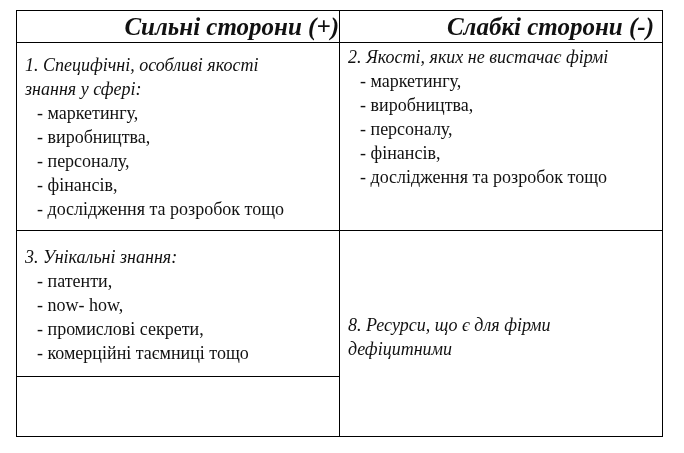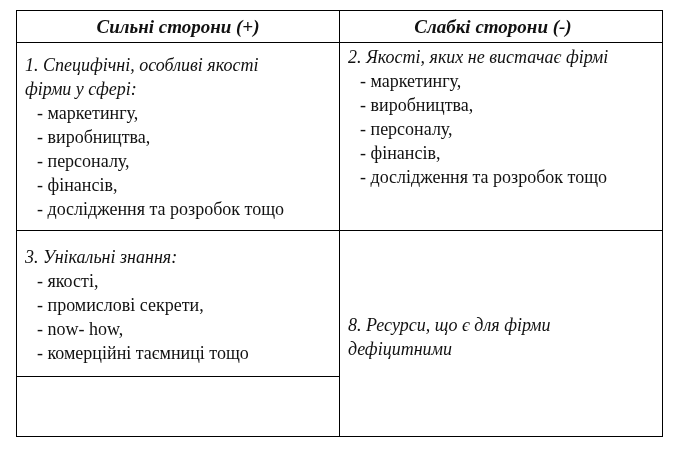--- a/index.html
+++ b/index.html
@@ -3,61 +3,61 @@
   <meta charset="utf-8">
   <style>
     html, body { margin: 0; padding: 0; background: #ffffff; }
     body { width: 684px; height: 453px; position: relative; overflow: hidden;
       font-family: "Liberation Serif", "DejaVu Serif", serif; color: #111; }
     .tbl { position: absolute; left: 16px; top: 10px; width: 647px; height: 427px;
       border: 1px solid #000; box-sizing: border-box; }
     .vline { position: absolute; left: 322px; top: 0; bottom: 0; width: 1px; background: #000; }
     .hline { position: absolute; height: 1px; background: #000; }
     .hdr { position: absolute; top: 0; height: 31px; line-height: 31px;
-      font-style: italic; font-weight: bold; font-size: 19px; text-align: center; }
+      font-style: italic; font-weight: bold; font-size: 25px; text-align: right; }
     .cell { position: absolute; font-size: 18px; line-height: 24px; }
     .cell .line { white-space: nowrap; font-style: italic; }
     .cell .sub { padding-left: 12px; white-space: nowrap; }
   </style>
 </head>
 <body>
 
 <div class="tbl">
   <div class="vline"></div>
   <div class="hline" style="left:0;right:0;top:31px;"></div>
   <div class="hline" style="left:0;right:0;top:219px;"></div>
   <div class="hline" style="left:0;width:322px;top:365px;"></div>
 
   <div class="hdr" style="left:0;width:322px;">Сильні сторони (+)</div>
   <div class="hdr" style="left:315px;width:322px;">Слабкі сторони (-)</div>
 
   <div class="cell" style="left:8px;top:42px;">
     <div class="line">1. Специфічні, особливі якості</div>
-    <div class="line">фірми у сфері:</div>
+    <div class="line">знання у сфері:</div>
     <div class="sub">- маркетингу,</div>
     <div class="sub">- виробництва,</div>
     <div class="sub">- персоналу,</div>
     <div class="sub">- фінансів,</div>
     <div class="sub">- дослідження та розробок тощо</div>
   </div>
 
   <div class="cell" style="left:331px;top:34px;">
     <div class="line">2. Якості, яких не вистачає фірмі</div>
     <div class="sub">- маркетингу,</div>
     <div class="sub">- виробництва,</div>
     <div class="sub">- персоналу,</div>
     <div class="sub">- фінансів,</div>
     <div class="sub">- дослідження та розробок тощо</div>
   </div>
 
   <div class="cell" style="left:8px;top:234px;">
     <div class="line">3. Унікальні знання:</div>
-    <div class="sub">- якості,</div>
+    <div class="sub">- патенти,</div>
+    <div class="sub">- now- how,</div>
     <div class="sub">- промислові секрети,</div>
-    <div class="sub">- now- how,</div>
     <div class="sub">- комерційні таємниці тощо</div>
   </div>
 
   <div class="cell" style="left:331px;top:302px;">
     <div class="line">8. Ресурси, що є для фірми</div>
     <div class="line">дефіцитними</div>
   </div>
 
 </div>
 

